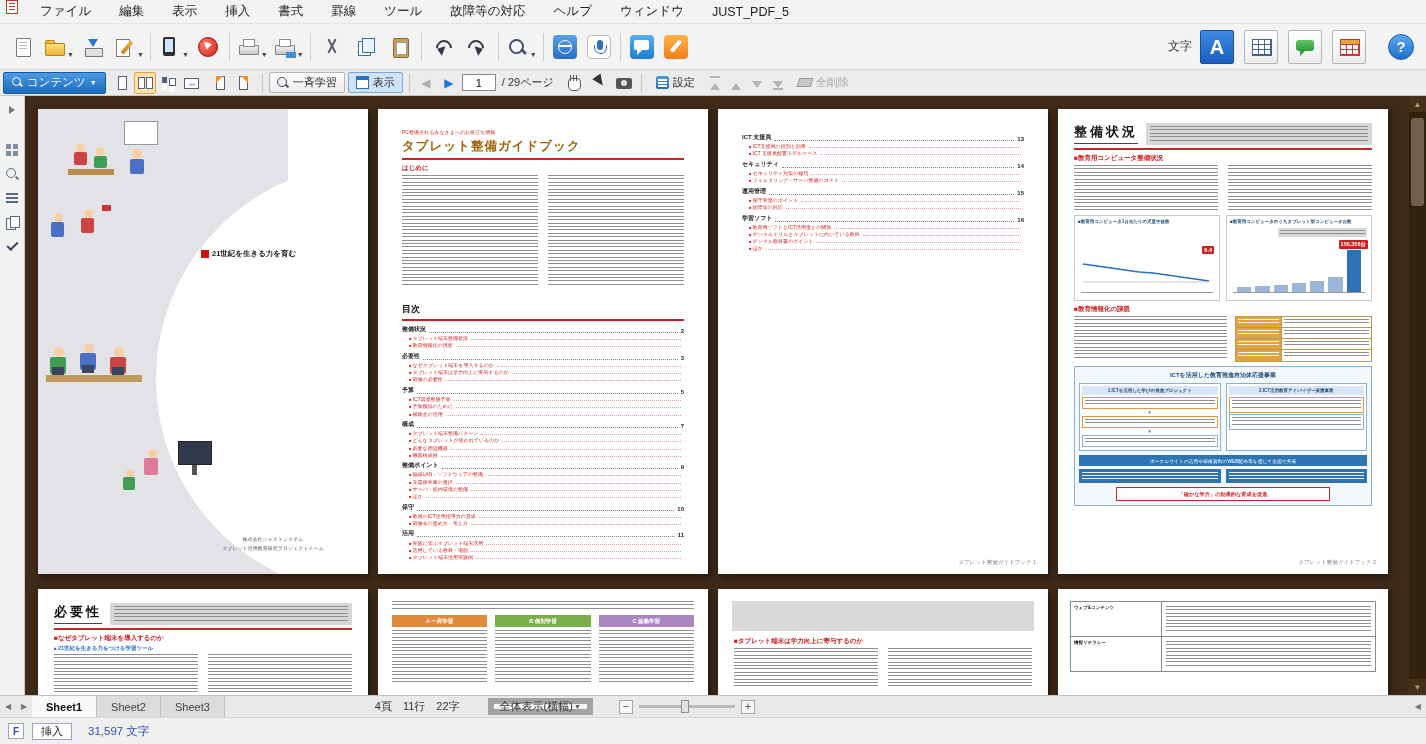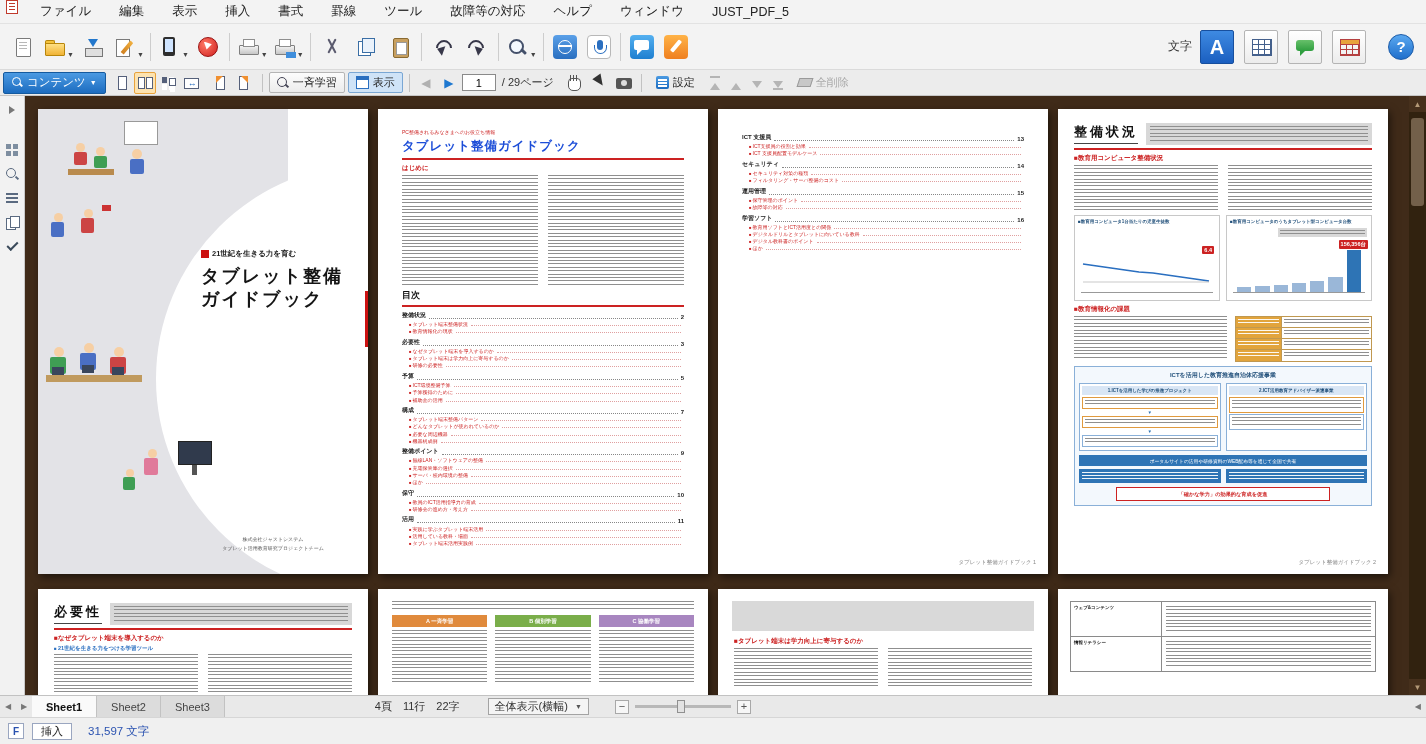--- a/index.html
+++ b/index.html
@@ -186,22 +186,22 @@
   .cover-title { position:absolute; left:163px; top:140px; width:165px; }
   .cover-tag { font-size:7.5px; font-weight:bold; color:#222; display:flex; align-items:center; gap:3px; margin-bottom:6px; }
   .cover-tag::before { content:""; width:8px; height:8px; background:#cc1111; flex:0 0 auto; }
   .cover-main { font-size:18px; font-weight:bold; color:#151515; letter-spacing:2px; line-height:1.3; position:relative; }
   .cover-redbar { position:absolute; right:-4px; top:26px; width:5px; height:56px; background:#cc1111; }
   .cover-credits { position:absolute; left:150px; top:426px; width:170px; text-align:center; font-size:5px; color:#555; line-height:1.8; }
 
   
   .p-pad { position:absolute; inset:0; padding:20px 24px; }
   .kicker { font-size:5px; color:#cc2222; margin-bottom:3px; }
-  .p2-title { font-size:12.5px; font-weight:bold; letter-spacing:1px; color:#1d4ed8; margin-bottom:2px; }
-  .toc-head { font-size:9px; font-weight:bold; margin-top:2px; color:#111; }
+  .p2-title { font-size:12.5px; font-weight:bold; letter-spacing:1px; color:#a16207; margin-bottom:2px; }
+  .toc-head { font-size:9px; font-weight:bold; margin-top:16px; color:#111; }
   .toc { margin-top:4px; }
   .toc-row { display:flex; align-items:flex-end; margin:1.2px 0; }
   .toc-row.main { font-size:6px; font-weight:bold; color:#222; margin-top:3.5px; }
   .toc-row.main .toc-leader { flex:1; border-bottom:1px dotted #888; margin:0 3px 1px; }
   .toc-row.sub { font-size:5px; color:#cc2222; padding-left:7px; }
   .toc-row.sub .toc-label::before { content:"■ "; font-size:4px; }
   .toc-row.sub .toc-leader { flex:1; border-bottom:1px dotted #e0a0a0; margin:0 3px 1px; }
   .toc-page:empty { display:none; }
 
   
@@ -248,21 +248,21 @@
   .p8label { width:30%; border-right:1px solid #8a8a8a; font-size:4.5px; font-weight:bold; color:#222; padding:3px; }
   .p8body { flex:1; padding:4px; }
 
   
   .sheetbar { height:22px; background:#e9e9e9; border-top:1px solid #c2c2c2; display:flex; align-items:center; flex:0 0 auto; font-size:11px; }
   .sh-nav { width:16px; height:100%; display:flex; align-items:center; justify-content:center; font-size:8px; color:#777; }
   .sheet-tabs { display:flex; height:100%; }
   .sheet-tab { padding:0 14px; display:flex; align-items:center; font-size:11px; color:#444; background:#dcdcdc; border-right:1px solid #c2c2c2; }
   .sheet-tab.active { background:#fafafa; color:#111; font-weight:bold; }
   .page-info { margin-left:150px; color:#333; white-space:pre; }
-  .view-mode { margin-left:28px; display:flex; align-items:center; gap:7px; color:#333; padding:1px 6px; border:1px solid #a3a3a3; background:#f4f4f4; height:17px; }
+  .view-mode { margin-left:28px; display:flex; align-items:center; gap:1px; color:#333; padding:1px 6px; border:6px solid #a3a3a3; background:#f4f4f4; height:17px; }
   .vm-caret { font-size:7px; color:#555; }
   .zoomer { margin-left:26px; display:flex; align-items:center; gap:6px; }
   .z-minus, .z-plus { width:14px; height:14px; border:1px solid #a8a8a8; background:#f6f6f6; display:flex; align-items:center; justify-content:center; font-size:11px; color:#555; line-height:1; }
   .z-track { width:96px; height:3px; background:#b8b8b8; position:relative; }
   .z-thumb { position:absolute; left:42px; top:-5px; width:8px; height:13px; background:#e2e2e2; border:1px solid #909090; }
   .sh-collapse { margin-left:auto; margin-right:5px; font-size:8px; color:#777; }
 
   
   .statusbar { height:27px; background:#f0f0f0; border-top:1px solid #d6d6d6; display:flex; align-items:center; padding:0 8px; gap:8px; flex:0 0 auto; }
   .fn-ind { min-width:16px; height:16px; border:1px solid #9aa6c0; background:#fff; color:#2a52b0; font-size:10px; font-weight:bold; display:flex; align-items:center; justify-content:center; padding:0 3px; }
@@ -523,25 +523,20 @@
             <i style="left:74px;top:258px;width:12px;height:8px;background:#39465c;"></i>
             <i style="left:140px;top:332px;width:34px;height:24px;background:#303a4c;border:1px solid #222;"></i>
             <i style="left:154px;top:356px;width:5px;height:10px;background:#555;"></i>
             <i style="left:110px;top:340px;width:9px;height:9px;border-radius:50%;background:#f6cfa4;"></i>
             <i style="left:106px;top:349px;width:14px;height:17px;background:#e07a9a;border-radius:2px;"></i>
             <i style="left:88px;top:360px;width:8px;height:8px;border-radius:50%;background:#f6cfa4;"></i>
             <i style="left:85px;top:368px;width:12px;height:13px;background:#3f9e54;border-radius:2px;"></i>
           </div>
           <div class="cover-title">
             <div class="cover-tag">21世紀を生きる力を育む</div>
-            <div class="cover-main">
-              <div>タブレット整備</div>
-              <div>ガイドブック</div>
-              <span class="cover-redbar"></span>
-            </div>
           </div>
           <div class="cover-credits">
             <div>株式会社ジャストシステム</div>
             <div>タブレット活用教育研究プロジェクトチーム</div>
           </div>
         </div>
 
         <div class="page">
           <div class="p-pad">
             <div class="kicker">PC整備されるみなさまへのお役立ち情報</div>

